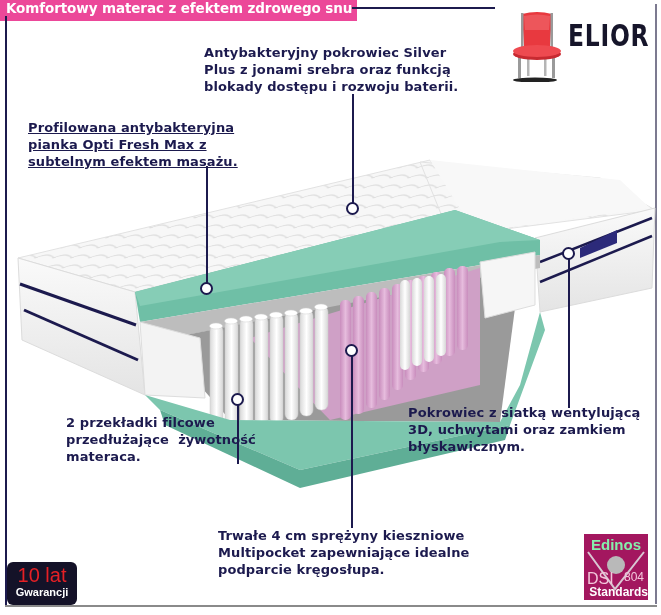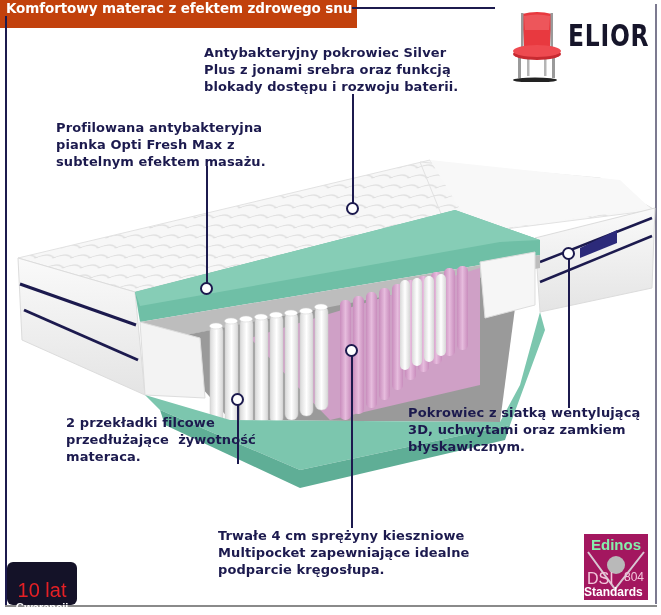--- a/index.html
+++ b/index.html
@@ -1,43 +1,43 @@
 <!DOCTYPE html>
 <html><head>
 <meta charset="utf-8">
 <style>
   html, body { margin: 0; padding: 0; background: #ffffff; }
   body { width: 661px; height: 615px; position: relative; overflow: hidden; font-family: "DejaVu Sans", sans-serif; }
   .abs { position: absolute; }
   .title-bar {
-    left: 0; top: 0; height: 28px; padding: 0 5px 0 6px;
-    background: #c2410c; color: #ffffff; font-weight: bold; font-size: 13.5px; line-height: 16px;
+    left: 0; top: 0; height: 21px; padding: 0 5px 0 6px;
+    background: #ec4899; color: #ffffff; font-weight: bold; font-size: 13.5px; line-height: 16px;
     letter-spacing: -0.1px; white-space: nowrap;
   }
   .frame-top { left: 352px; top: 7px; width: 143px; height: 2px; background: #1c1a4e; }
   .frame-left { left: 5px; top: 16px; width: 2px; height: 589px; background: #1c1a4e; }
   .frame-right { left: 655px; top: 4px; width: 2px; height: 600px; background: #7c7a90; }
   .frame-bottom { left: 5px; top: 605px; width: 652px; height: 2px; background: #8a8a8a; }
   .brand-text { left: 568px; top: 18px; font-family: "DejaVu Sans", sans-serif; font-weight: bold; font-size: 30px; color: #16152a; letter-spacing: 1px; transform: scaleX(0.78); transform-origin: left top; }
 
   .label { color: #1c1a4e; font-weight: bold; font-size: 13px; line-height: 17px; white-space: pre; letter-spacing: 0.1px; }
 
   .leader { background: #1c1a4e; width: 1.5px; }
   .dot { width: 9px; height: 9px; border-radius: 50%; background: #ffffff; border: 2.5px solid #1c1a4e; }
 
   .warranty {
     left: 7px; top: 562px; width: 70px; height: 43px; background: #141228; border-radius: 6px;
     text-align: center; color: #fff;
   }
-  .warranty .big { color: #e52025; font-size: 20px; line-height: 22px; margin-top: 17px; font-family: "Liberation Sans", sans-serif; }
+  .warranty .big { color: #e52025; font-size: 20px; line-height: 22px; margin-top: 2px; font-family: "Liberation Sans", sans-serif; }
   .warranty .small { font-size: 11px; font-weight: bold; line-height: 13px; font-family: Liberation Sans, sans-serif; }
 
   .edinos { left: 584px; top: 534px; width: 64px; height: 66px; background: #a3175f; overflow: hidden; }
   .edinos .t1 { position: absolute; left: 0; width: 64px; top: 2px; text-align: center; color: #86efac; font-weight: bold; font-size: 15px; font-family: "Liberation Sans", sans-serif; }
-  .edinos .t2 { position: absolute; left: 0; width: 64px; bottom: 1px; text-align: left; color: #fff; font-weight: bold; font-size: 12px; font-family: "Liberation Sans", sans-serif; }
+  .edinos .t2 { position: absolute; left: 0; width: 64px; bottom: 1px; text-align: right; color: #fff; font-weight: bold; font-size: 12px; font-family: "Liberation Sans", sans-serif; }
   .edinos .dsi { position: absolute; left: 3px; top: 36px; color: #f2c6db; font-size: 16px; font-family: "Liberation Sans", sans-serif; }
   .edinos .num { position: absolute; right: 4px; top: 36px; color: #f2c6db; font-size: 12px; font-family: "Liberation Sans", sans-serif; }
 </style>
 </head>
 <body>
 
 <div class="abs title-bar">Komfortowy materac z efektem zdrowego snu</div>
 <div class="abs frame-top"></div>
 <div class="abs frame-left"></div>
 <div class="abs frame-right"></div>
@@ -164,21 +164,21 @@
 
 <div class="abs leader" style="left:237px;top:402px;height:62px;"></div>
 <div class="abs dot" style="left:231px;top:393px;"></div>
 
 <div class="abs leader" style="left:351px;top:352px;height:176px;"></div>
 <div class="abs dot" style="left:345px;top:344px;"></div>
 
 <div class="abs label" style="left:204px;top:44px;">Antybakteryjny pokrowiec Silver
 Plus z jonami srebra oraz funkcją
 blokady dostępu i rozwoju baterii.</div>
-<div class="abs label" style="left:56px;top:119px;">Profilowana antybakteryjna
+<div class="abs label" style="left:28px;top:119px;text-decoration:underline;">Profilowana antybakteryjna
 pianka Opti Fresh Max z
 subtelnym efektem masażu.</div>
 <div class="abs label" style="left:408px;top:404px;">Pokrowiec z siatką wentylującą
 3D, uchwytami oraz zamkiem
 błyskawicznym.</div>
 <div class="abs label" style="left:66px;top:414px;">2 przekładki filcowe
 przedłużające  żywotność
 materaca.</div>
 <div class="abs label" style="left:218px;top:527px;">Trwałe 4 cm sprężyny kieszniowe
 Multipocket zapewniające idealne

